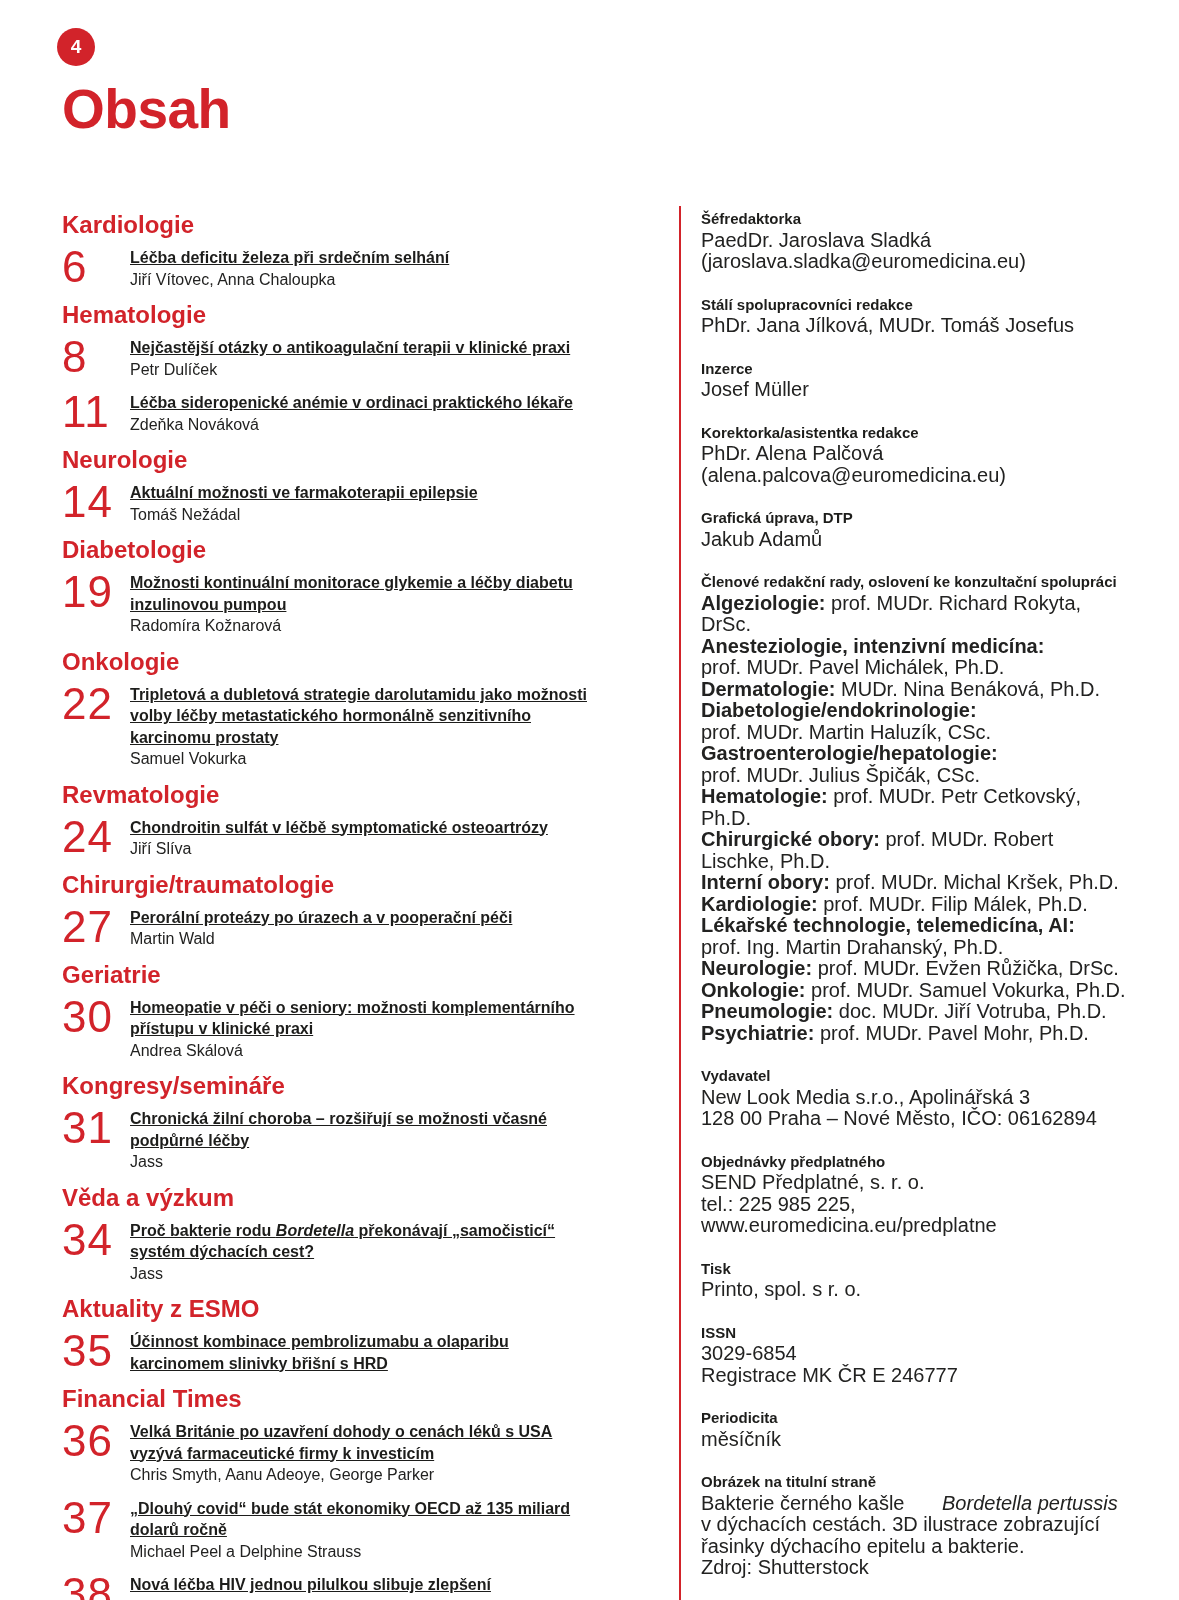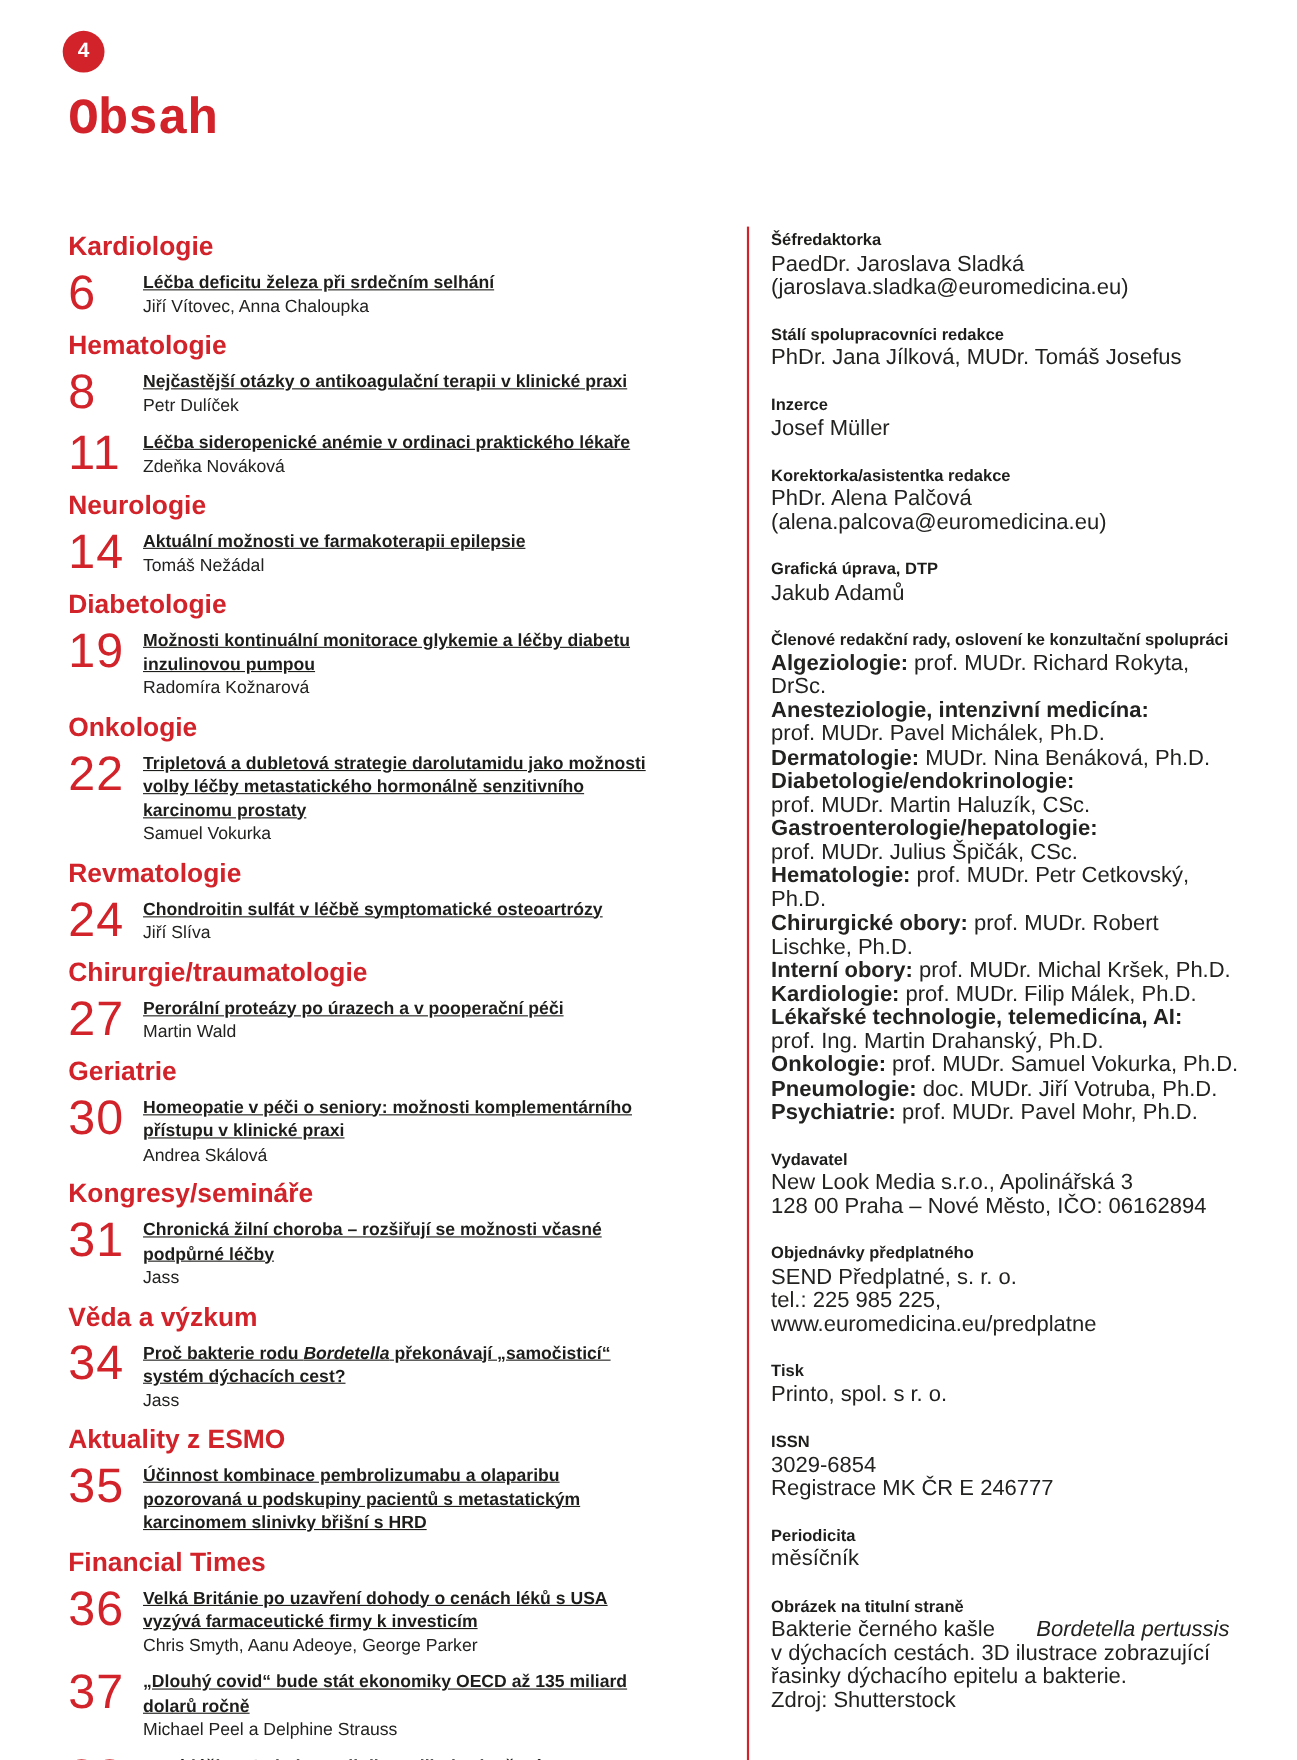--- a/index.html
+++ b/index.html
@@ -9,22 +9,22 @@
     color:#1d1d1b;position:relative;
     -webkit-font-smoothing:antialiased;
   }
   .page{padding:0 48px 0 62px;}
   .page-badge{
     position:absolute;left:57px;top:28px;width:38px;height:38px;border-radius:50%;
     background:var(--accent,#d2232a);color:#fff;display:flex;align-items:center;justify-content:center;
     font-size:19px;font-weight:bold;
   }
   h1.page-title{
-    margin:84px 0 4px 0;font-size:46px;line-height:50px;font-weight:bold;
-    color:var(--accent,#d2232a);letter-spacing:-0.5px;font-family:Liberation Mono, monospace;
+    margin:84px 0 4px 0;font-size:55px;line-height:50px;font-weight:bold;
+    color:var(--accent,#d2232a);letter-spacing:-0.5px;
   }
   .columns{display:flex;margin-top:72px;align-items:stretch;}
   
   .toc{width:586px;flex:0 0 586px;}
   .toc-section-heading{
     font-size:24px;line-height:27px;font-weight:bold;color:var(--accent,#d2232a);
     margin:5px 0 8px 0;
   }
   .toc-entry{display:flex;margin-bottom:11px;}
   .toc-entry-num{
@@ -191,21 +191,20 @@
     </div>
   </div>
         </div>
         <div class="toc-section">
     <div class="toc-section-heading">Aktuality z ESMO</div>
   <div class="toc-entry">
     <div class="toc-entry-num">35</div>
     <div class="toc-entry-body">
       <div class="toc-entry-title">
                 <span class="line">Účinnost kombinace pembrolizumabu a olaparibu</span>
-                <span class="line">pozorovaná u podskupiny pacientů s metastatickým</span>
                 <span class="line">karcinomem slinivky břišní s HRD</span>
               </div>
 
     </div>
   </div>
         </div>
         <div class="toc-section">
     <div class="toc-section-heading">Financial Times</div>
   <div class="toc-entry">
     <div class="toc-entry-num">36</div>
@@ -269,20 +268,21 @@
           <span class="mh-line"><span class="b">Diabetologie/endokrinologie:</span></span>
           <span class="mh-line">prof. MUDr. Martin Haluzík, CSc.</span>
           <span class="mh-line"><span class="b">Gastroenterologie/hepatologie:</span></span>
           <span class="mh-line">prof. MUDr. Julius Špičák, CSc.</span>
           <span class="mh-line"><span class="b">Hematologie:</span><span> prof. MUDr. Petr Cetkovský, Ph.D.</span></span>
           <span class="mh-line"><span class="b">Chirurgické obory:</span><span> prof. MUDr. Robert Lischke, Ph.D.</span></span>
           <span class="mh-line"><span class="b">Interní obory:</span><span> prof. MUDr. Michal Kršek, Ph.D.</span></span>
           <span class="mh-line"><span class="b">Kardiologie:</span><span> prof. MUDr. Filip Málek, Ph.D.</span></span>
           <span class="mh-line"><span class="b">Lékařské technologie, telemedicína, AI:</span></span>
           <span class="mh-line">prof. Ing. Martin Drahanský, Ph.D.</span>
+          <span class="mh-line"><span class="b">Neurologie:</span><span> prof. MUDr. Evžen Růžička, DrSc.</span></span>
           <span class="mh-line"><span class="b">Onkologie:</span><span> prof. MUDr. Samuel Vokurka, Ph.D.</span></span>
           <span class="mh-line"><span class="b">Pneumologie:</span><span> doc. MUDr. Jiří Votruba, Ph.D.</span></span>
           <span class="mh-line"><span class="b">Psychiatrie:</span><span> prof. MUDr. Pavel Mohr, Ph.D.</span></span>
         </div>
         <div class="mh-block">
     <div class="mh-heading">Vydavatel</div>
   <span class="mh-line">New Look Media s.r.o., Apolinářská 3</span>
           <span class="mh-line">128 00 Praha – Nové Město, IČO: 06162894</span>
         </div>
         <div class="mh-block">

